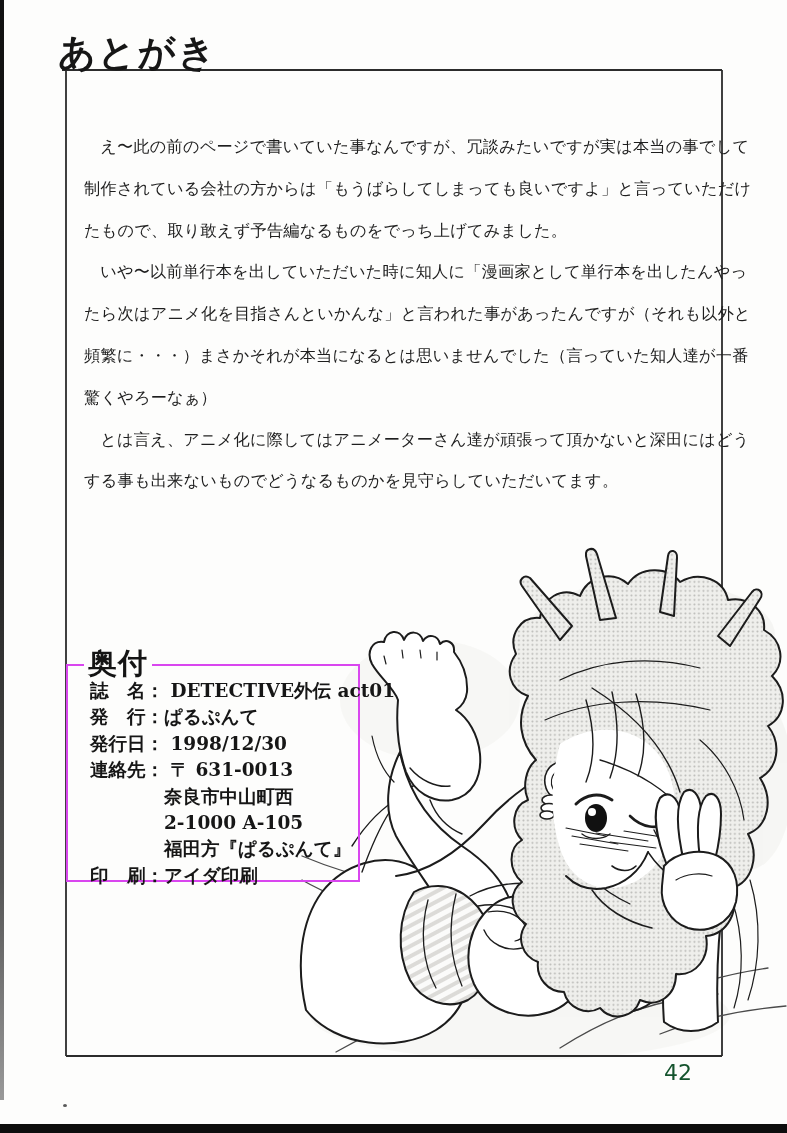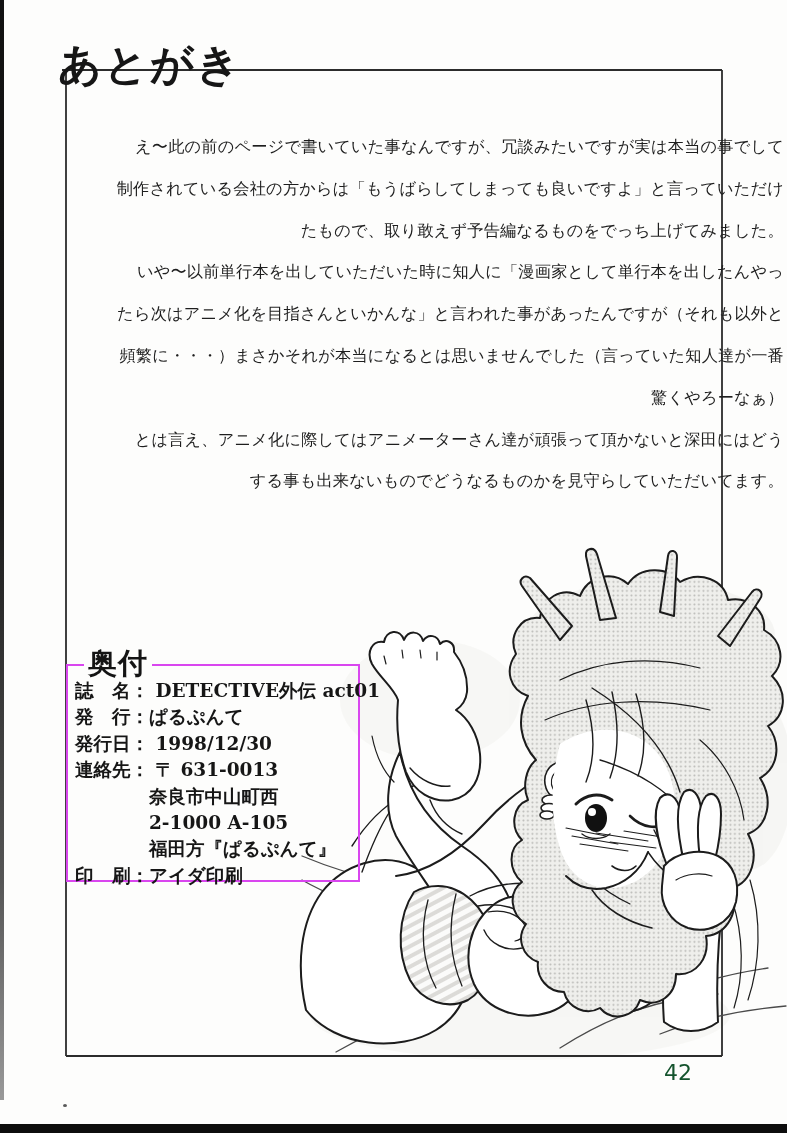--- a/index.html
+++ b/index.html
@@ -17,45 +17,45 @@
   .scan-band-bottom{
     position:absolute;left:0;top:1124px;width:787px;height:9px;
     background:#0d0d0d;z-index:5;
   }
   .ink-speck{
     position:absolute;left:63px;top:1104px;width:4px;height:3px;
     background:#5a5a5a;border-radius:50%;z-index:5;
   }
   
   .page-title{
-    position:absolute;left:58px;top:36px;z-index:3;
-    font-size:43px;font-weight:bold;letter-spacing:2px;
+    position:absolute;left:58px;top:28px;z-index:3;
+    font-size:37px;font-weight:bold;letter-spacing:2px;
     color:#161616;
   }
   
   .afterword{
     position:absolute;left:84px;top:126px;width:700px;z-index:3;
   }
   .afterword p{
     margin:0;white-space:pre-line;
     font-size:16.2px;line-height:41.8px;letter-spacing:0.2px;
-    text-indent:1em;color:#1e1e1e;text-align:right;
+    text-indent:1em;color:#1e1e1e;
   }
   
   .colophon-box{
     position:absolute;left:66px;top:664px;width:290px;height:214px;
     border:2px solid #d946ef;z-index:3;background:transparent;
   }
   .colophon-heading{
     position:absolute;left:16px;top:-22px;
     font-size:29px;font-weight:bold;letter-spacing:1px;
     background:#fdfdfc;padding:0 4px;color:#141414;
   }
   .colophon-lines{
-    position:absolute;left:7px;top:12px;
+    position:absolute;left:22px;top:12px;
     font-size:18.5px;line-height:26.4px;font-weight:bold;
     white-space:pre;color:#161616;
   }
   .page-number{
     position:absolute;left:664px;top:1060px;z-index:3;
     font-family:"DejaVu Sans",sans-serif;font-size:22px;color:#14532d;
   }
   svg.artwork{position:absolute;left:0;top:0;z-index:2;}
 </style>
 </head>

